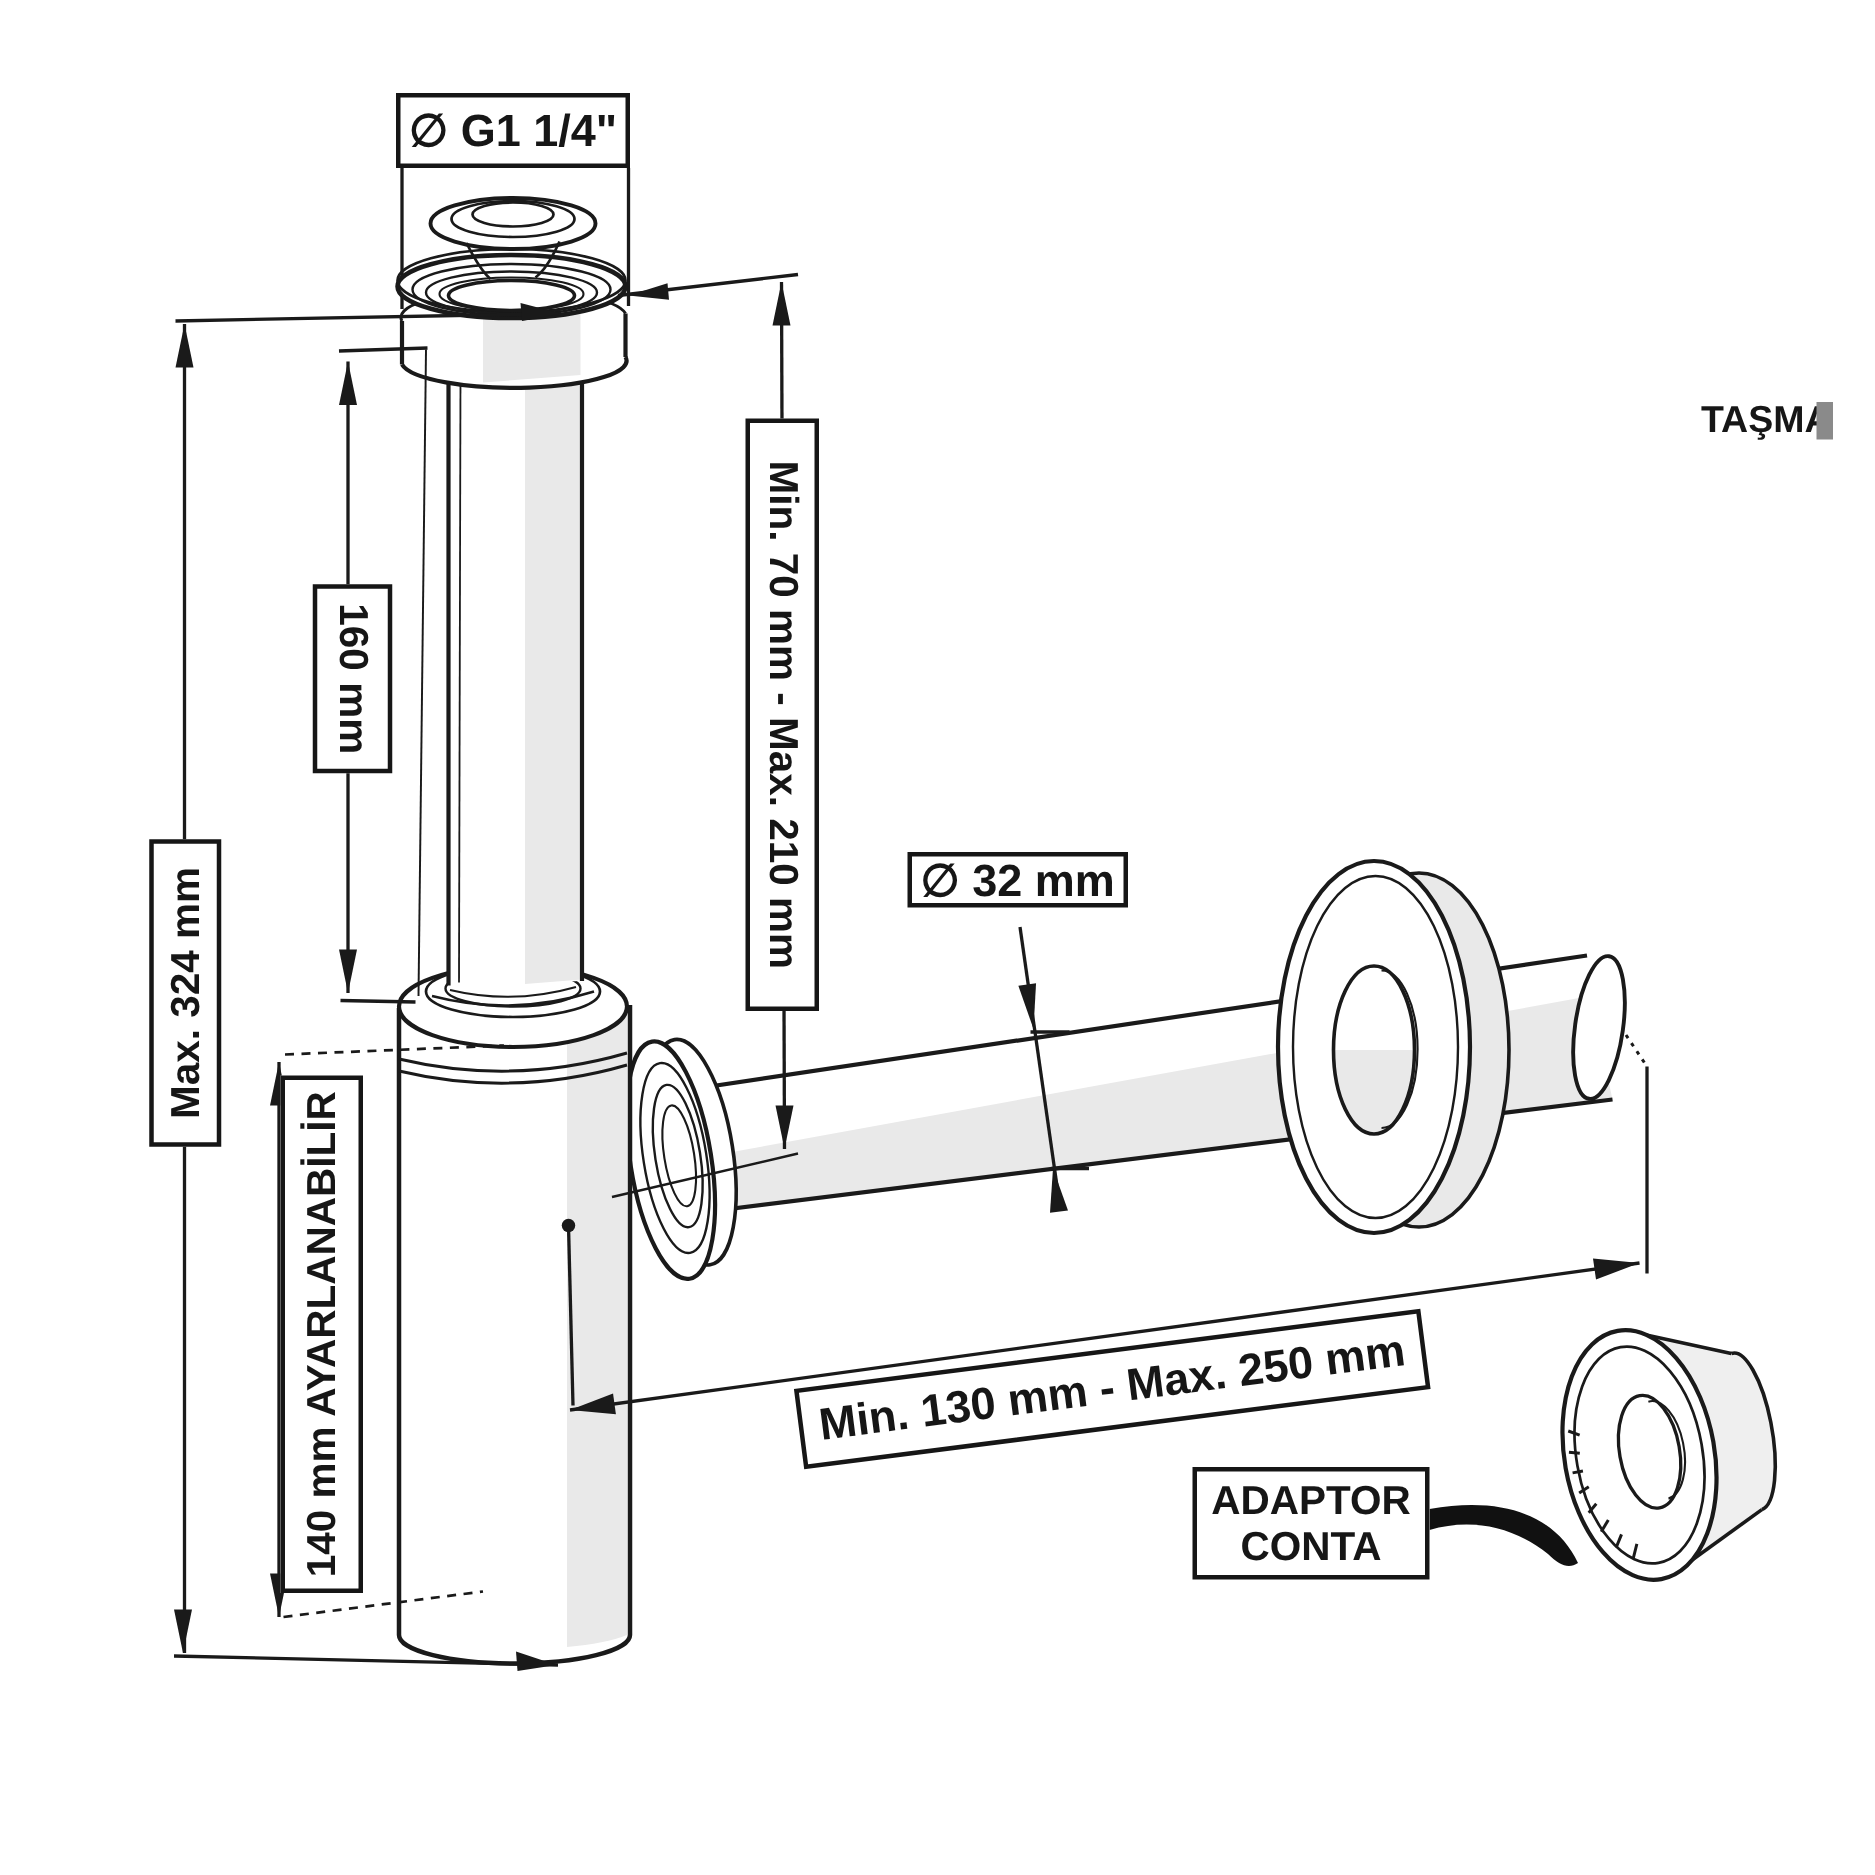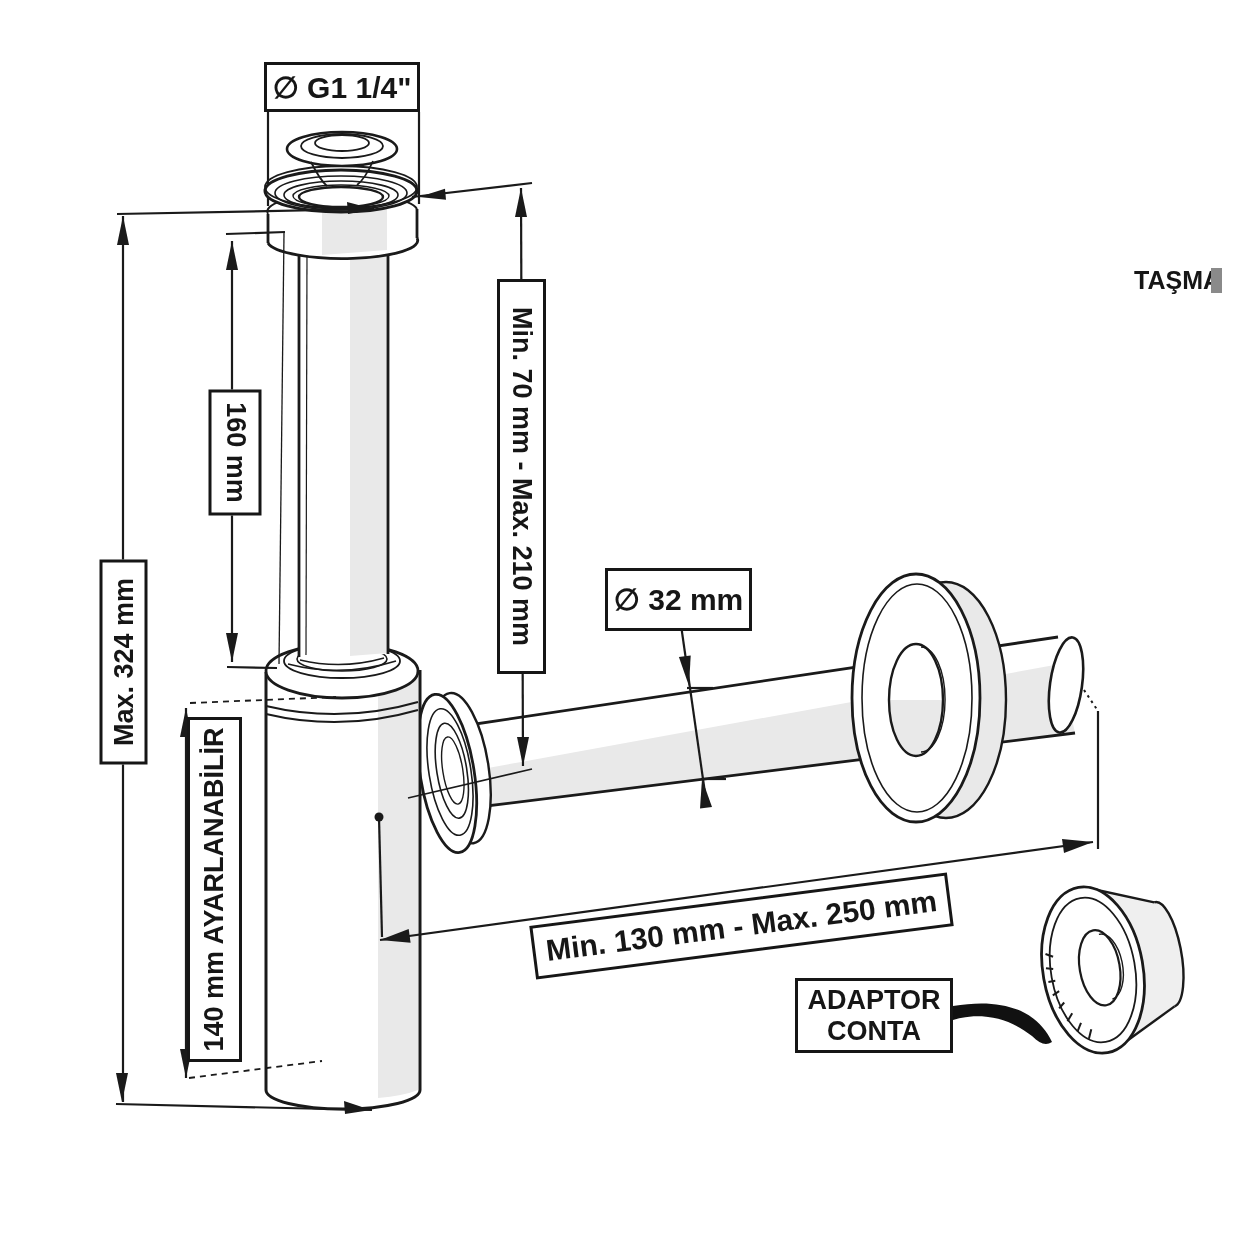--- a/index.html
+++ b/index.html
@@ -201,21 +201,21 @@
   </div>
 
   <div class="lbl fs27 r90" style="left:324px;top:452px;width:395px;height:49px;">
     <span>Min. 70 mm - Max. 210 mm</span>
   </div>
 
   <div class="lbl fs27 rm90" style="left:42px;top:862px;width:345px;height:55px;">
     <span>140 mm AYARLANABİLİR</span>
   </div>
 
-  <div class="lbl fs30" style="left:605px;top:568px;width:147px;height:63px;">
+  <div class="lbl fs30" style="left:605px;top:568px;width:147px;height:37px;">
     <span>∅ 32 mm</span>
   </div>
 
   <div class="lbl fs30 tilt" style="left:531px;top:899px;width:421px;height:54px;">
     <span>Min. 130 mm - Max. 250 mm</span>
   </div>
 
   <div class="lbl adaptor" style="left:795px;top:978px;width:158px;height:75px;">
     <span>ADAPTOR</span>
     <span>CONTA</span>

